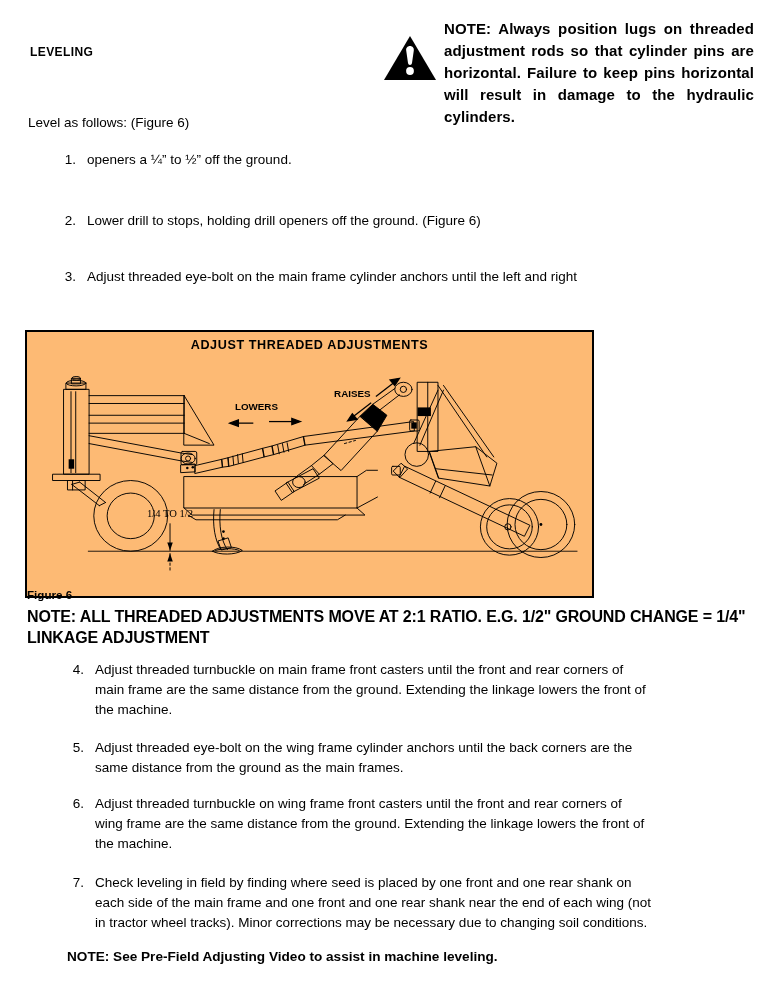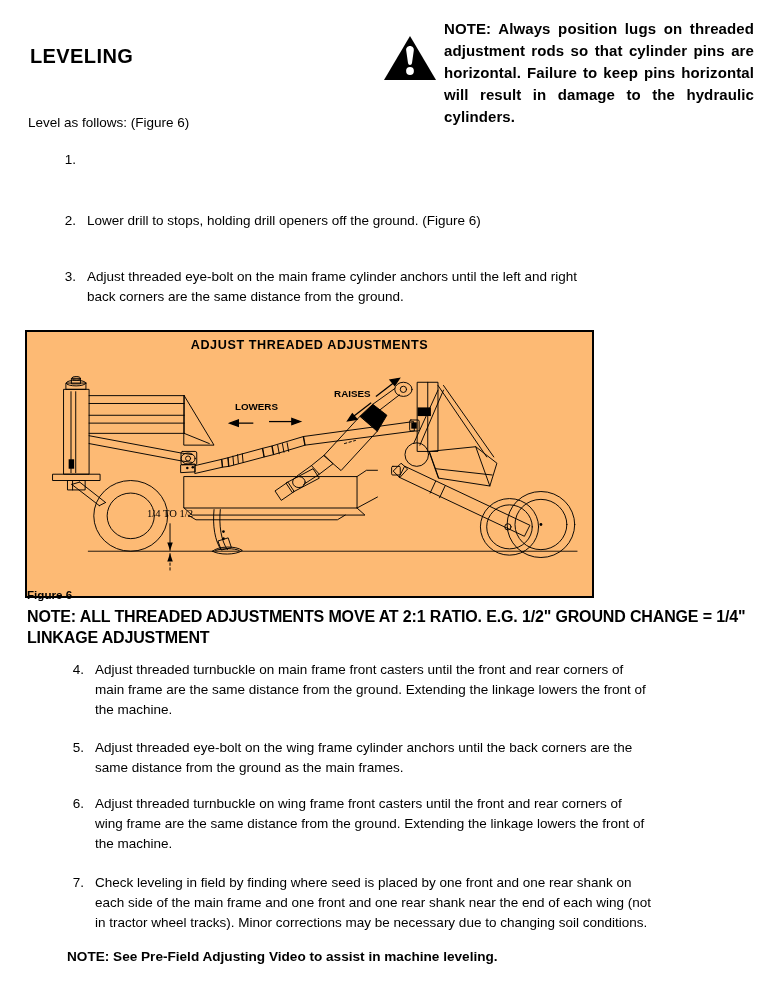--- a/index.html
+++ b/index.html
@@ -21,21 +21,21 @@
     position: absolute;
     left: 0;
     top: 0;
     width: 772px;
     height: 120px;
   }
   #page-title {
     position: absolute;
     left: 30px;
     top: 45px;
-    font-size: 20px;
+    font-size: 12px;
     font-weight: bold;
     letter-spacing: 0.4px;
   }
   #warning-block {
     position: absolute;
     left: 382px;
     top: 18px;
     width: 372px;
     display: flex;
     align-items: flex-start;
@@ -167,35 +167,35 @@
     <div id="warning-text">NOTE: Always position lugs on threaded adjustment rods so that cylinder pins are horizontal. Failure to keep pins horizontal will result in damage to the hydraulic cylinders.</div>
   </div>
 
 </div>
 
 <div id="intro-line">Level as follows: (Figure 6)</div>
 
 <div class="step" id="step-1">
   <div class="step-num">1.</div>
   <div class="step-body">
+    <p>openers a ¼” to ½” off the ground.</p>
   </div>
 </div>
 
 <div class="step" id="step-2">
   <div class="step-num">2.</div>
   <div class="step-body">
     <p>Lower drill to stops, holding drill openers off the ground.  (Figure 6)</p>
   </div>
 </div>
 
 <div class="step" id="step-3">
   <div class="step-num">3.</div>
   <div class="step-body">
     <p>Adjust threaded eye-bolt on the main frame cylinder anchors until the left and right</p>
-    <p>back corners are the same distance from the ground.</p>
   </div>
 </div>
 
 <div id="figure-box">
 
   <div id="figure-heading">ADJUST THREADED ADJUSTMENTS</div>
 
   <svg id="figure-drawing" viewBox="0 0 719 268">
     <g fill="none" stroke="#000000" stroke-width="1.2" stroke-linejoin="round" stroke-linecap="round">
 

